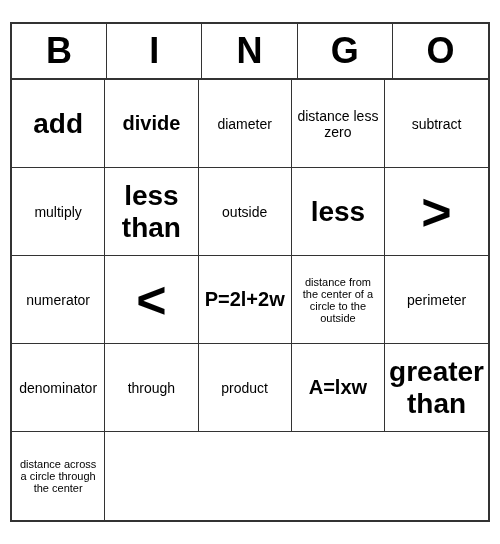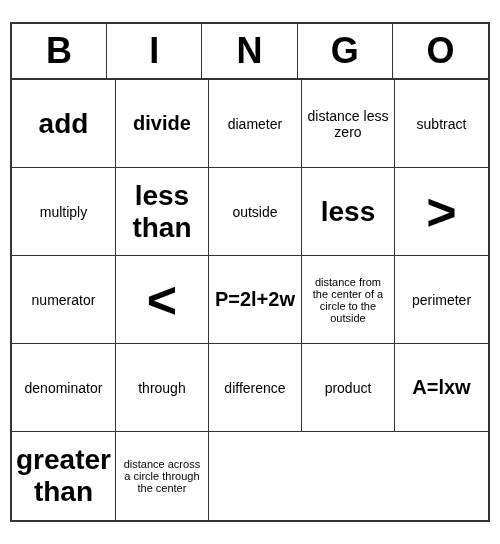--- a/index.html
+++ b/index.html
@@ -108,19 +108,18 @@
       <div class="bingo-cell">outside</div>
       <div class="bingo-cell large-text">less</div>
       <div class="bingo-cell symbol-text">&gt;</div>
       <div class="bingo-cell">numerator</div>
       <div class="bingo-cell symbol-text">&lt;</div>
       <div class="bingo-cell medium-text">P=2l+2w</div>
       <div class="bingo-cell small-text">distance from the center of a circle to the outside</div>
       <div class="bingo-cell">perimeter</div>
       <div class="bingo-cell">denominator</div>
       <div class="bingo-cell">through</div>
-      <div class="bingo-cell">difference</div>
       <div class="bingo-cell">product</div>
       <div class="bingo-cell medium-text">A=lxw</div>
       <div class="bingo-cell large-text">greater than</div>
       <div class="bingo-cell small-text">distance across a circle through the center</div>
     </div>
 </div>
 
 </body></html>

